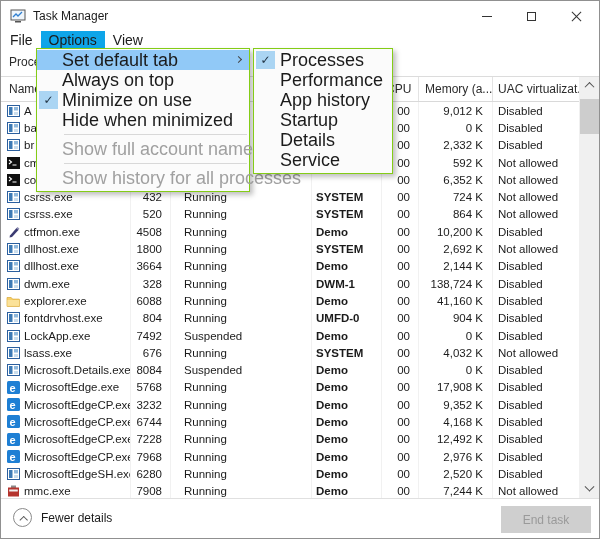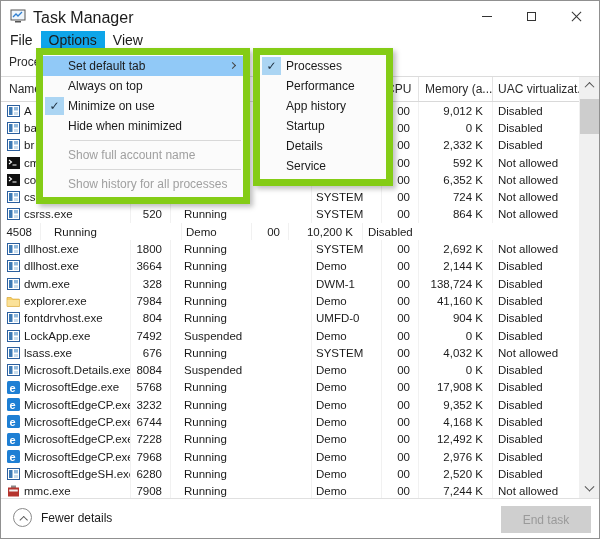--- a/index.html
+++ b/index.html
@@ -3,21 +3,21 @@
 <meta charset="utf-8">
 <style>
   * { margin:0; padding:0; box-sizing:border-box; }
   body { background:#e9e9e9; font-family:"Liberation Sans","DejaVu Sans",sans-serif; }
   #window { position:relative; width:600px; height:539px; background:#ffffff;
             border:1px solid #909090; overflow:hidden; color:#1b1b1b; }
 
   
   .titlebar { position:absolute; left:0; top:0; width:100%; height:30px; background:#fff; }
   .title-icon { position:absolute; left:9px; top:7px; width:16px; height:16px; }
-  .title-text { position:absolute; left:32px; top:8px; font-size:16px; color:#1b1b1b; white-space:nowrap; }
+  .title-text { position:absolute; left:32px; top:8px; font-size:12px; color:#1b1b1b; white-space:nowrap; }
   .winbtns { position:absolute; right:0; top:0; height:30px; display:flex; }
   .winbtn { width:45px; height:30px; display:flex; align-items:center; justify-content:center; }
   .glyph-min { width:10px; height:1px; background:#333; }
   .glyph-max { width:9px; height:9px; border:1px solid #333; }
   .glyph-close { position:relative; width:11px; height:11px; }
   .glyph-close::before, .glyph-close::after { content:""; position:absolute; left:5px; top:-1px;
      width:1px; height:13px; background:#333; }
   .glyph-close::before { transform:rotate(45deg); }
   .glyph-close::after  { transform:rotate(-45deg); }
 
@@ -37,21 +37,21 @@
   
   .thead { position:absolute; left:0; top:76px; width:578px; height:25px; background:#fff;
            border-bottom:1px solid #d9d9d9; display:flex; font-size:12px; color:#2b2b2b; }
   .thead .hc { height:100%; display:flex; align-items:center; border-right:1px solid #e3e3e3;
                white-space:nowrap; overflow:hidden; }
   .tbody { position:absolute; left:0; top:101px; width:578px; height:396px; overflow:hidden;
            background:#fff; }
   .trow { display:flex; height:17.3px; align-items:center; font-size:11.5px; white-space:nowrap; }
   .trow .c { height:100%; display:flex; align-items:center; overflow:hidden;
              border-right:1px solid #f1f1f1; }
-  .w-name{width:130px;} .w-pid{width:40px;} .w-status{width:141px;} .w-user{width:70px;}
+  .w-name{width:130px;} .w-pid{width:40px;} .w-status{width:141px;} .w-user{width:70px;font-weight:bold;}
   .w-cpu{width:37px;} .w-mem{width:74px;} .w-uac{width:86px; border-right:none !important;}
   .cname { padding-left:5px; gap:4px; }
   .cpid  { justify-content:flex-end; padding-right:8px; }
   .cstatus { padding-left:13px; }
   .cuser { padding-left:4px; }
   .ccpu { justify-content:flex-end; padding-right:8px; }
   .cmem { justify-content:flex-end; padding-right:9px; }
   .cuac { padding-left:5px; }
   .ric { width:14px; height:13px; display:inline-flex; align-items:center; justify-content:center;
          flex:0 0 14px; }
@@ -72,22 +72,22 @@
             border-top:1px solid #e0e0e0; }
   .fewer { position:absolute; left:12px; top:9px; display:flex; align-items:center; gap:9px;
            font-size:12px; color:#1b1b1b; }
   .circ { width:19px; height:19px; border:1px solid #8a8a8a; border-radius:50%;
           display:flex; align-items:center; justify-content:center; }
   .circ .chev { width:6px; height:6px; border-color:#5a5a5a; transform:rotate(-45deg) translate(-1px,2px); }
   .endtask { position:absolute; right:8px; top:7px; width:90px; height:27px; background:#cfcfcf;
              color:#9a9a9a; font-size:12px; display:flex; align-items:center; justify-content:center; }
 
   
-  .menu { position:absolute; background:#fbfbfb; border:7px solid #84cc16;
-          box-shadow:3px 3px 5px rgba(0,0,0,0.25); font-size:12px; z-index:20; padding:1px 0 3px 0; }
+  .menu { position:absolute; background:#fbfbfb; border:1px solid #84cc16;
+          box-shadow:3px 3px 5px rgba(0,0,0,0.25); font-size:18px; z-index:20; padding:1px 0 3px 0; }
   .options-menu { left:35px; top:47px; width:214px; }
   .submenu { left:252px; top:47px; width:140px; }
   .mi { position:relative; height:20px; display:flex; align-items:center; }
   .mi .mlabel { margin-left:25px; white-space:nowrap; }
   .submenu .mi .mlabel { margin-left:26px; }
   .mi.hl { background:#91c9f7; }
   .mi.disabled .mlabel { color:#a0a0a0; }
   .mcheck { position:absolute; left:2px; top:1px; width:19px; height:18px; background:#abd5f3;
             display:flex; align-items:center; justify-content:center; }
   .mcheck::before { content:"✓"; font-size:12px; color:#1d2f3f; }
@@ -266,20 +266,29 @@
           <div class="ntext">csrss.exe</div>
         </div>
         <div class="c w-pid cpid">520</div>
         <div class="c w-status cstatus">Running</div>
         <div class="c w-user cuser">SYSTEM</div>
         <div class="c w-cpu ccpu">00</div>
         <div class="c w-mem cmem">864 K</div>
         <div class="c w-uac cuac">Not allowed</div>
       </div>
       <div class="trow">
+        <div class="c w-name cname">
+          <div class="ric">
+            <svg width="13" height="13" viewBox="0 0 13 13">
+              <path d="M3 10.5 L9.5 3 L11.5 5 L5 12 L2.5 12.6 Z" fill="#3a3a72"></path>
+              <path d="M9.5 3 L11.5 5 L12.4 3.8 L10.6 2 Z" fill="#8a8ab0"></path>
+            </svg>
+          </div>
+          <div class="ntext">ctfmon.exe</div>
+        </div>
         <div class="c w-pid cpid">4508</div>
         <div class="c w-status cstatus">Running</div>
         <div class="c w-user cuser">Demo</div>
         <div class="c w-cpu ccpu">00</div>
         <div class="c w-mem cmem">10,200 K</div>
         <div class="c w-uac cuac">Disabled</div>
       </div>
       <div class="trow">
         <div class="c w-name cname">
           <div class="ric">
@@ -340,21 +349,21 @@
       <div class="trow">
         <div class="c w-name cname">
           <div class="ric">
             <svg width="14" height="12" viewBox="0 0 14 12">
               <path d="M1 2.5 h4.2 l1.4 1.6 H13 a0.6 0.6 0 0 1 0.6 0.6 v6.3 a0.6 0.6 0 0 1 -0.6 0.6 H1.6 A0.6 0.6 0 0 1 1 11 Z" fill="#f7cf67" stroke="#d8a93a" stroke-width="0.7"></path>
               <rect x="1.4" y="5" width="11.8" height="5.9" fill="#fbe29a"></rect>
             </svg>
           </div>
           <div class="ntext">explorer.exe</div>
         </div>
-        <div class="c w-pid cpid">7984</div>
+        <div class="c w-pid cpid">6088</div>
         <div class="c w-status cstatus">Running</div>
         <div class="c w-user cuser">Demo</div>
         <div class="c w-cpu ccpu">00</div>
         <div class="c w-mem cmem">41,160 K</div>
         <div class="c w-uac cuac">Disabled</div>
       </div>
       <div class="trow">
         <div class="c w-name cname">
           <div class="ric">
             <svg width="13" height="12" viewBox="0 0 13 12">

